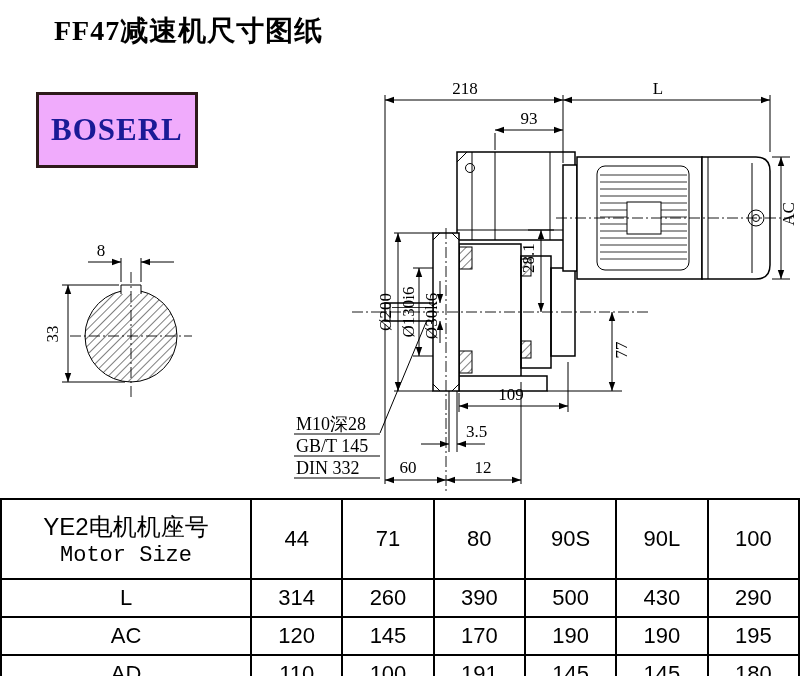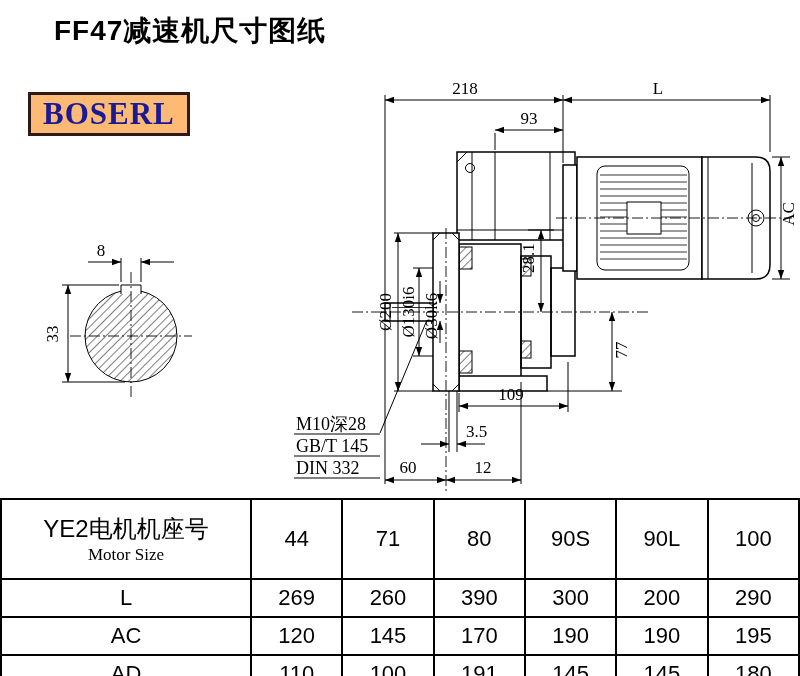--- a/index.html
+++ b/index.html
@@ -1,37 +1,37 @@
 <!DOCTYPE html>
 <html><head>
 <meta charset="utf-8">
 <style>
   html,body{margin:0;padding:0;background:#fff;}
   .page{position:relative;width:800px;height:676px;background:#fff;overflow:hidden;
         font-family:"Liberation Sans", sans-serif;color:#000;}
-  .title{position:absolute;left:54px;top:12px;font-size:28px;font-weight:bold;letter-spacing:1px;}
-  .logo{position:absolute;left:28px;top:92px;border:3px solid #2e1a1a;padding:1px 12px;
+  .title{position:absolute;left:54px;top:12px;font-size:28px;font-weight:bold;letter-spacing:1px;font-family:Liberation Serif, serif;}
+  .logo{position:absolute;left:36px;top:92px;border:3px solid #2e1a1a;padding:17px 12px;
         font-family:"Liberation Serif", serif;font-weight:bold;font-size:31px;color:#1a1a96;
-        letter-spacing:1px;background:#fdba74;}
+        letter-spacing:1px;background:#f0abfc;}
   svg.drawing{position:absolute;left:0;top:0;}
   .o{fill:none;stroke:#000;stroke-width:1.5;}
   .ow{fill:#fff;stroke:#000;stroke-width:1.5;}
   .t{fill:none;stroke:#000;stroke-width:1;}
   .tt{fill:none;stroke:#000;stroke-width:0.8;}
   .cl{fill:none;stroke:#000;stroke-width:0.9;stroke-dasharray:11 3 2 3;}
   .h{fill:url(#hatch);stroke:#000;stroke-width:1;}
   .dim{font-family:"Liberation Serif", serif;font-size:17px;fill:#000;}
   .note{font-family:"Liberation Serif", serif;font-size:18px;fill:#000;}
   .dim-table{position:absolute;left:0;top:498px;width:800px;border-collapse:collapse;table-layout:fixed;}
   .dim-table td{border:2px solid #000;text-align:center;vertical-align:middle;font-size:22px;padding:0;}
   .dim-table col.c0{width:250px;}
   .dim-table tr.data{height:38px;}
   .dim-table tr.head{height:80px;}
   .cn{font-size:24px;}
-  .en{font-family:Liberation Serif, serif;font-size:17px;}
+  .en{font-family:Liberation Mono, monospace;font-size:22px;}
 </style>
 </head>
 <body>
 
 <div class="page">
 
   <div class="title">FF47减速机尺寸图纸</div>
   <div class="logo">BOSERL</div>
 
   <svg class="drawing" width="800" height="500" viewBox="0 0 800 500">
@@ -209,25 +209,25 @@
         </td>
         <td>44</td>
         <td>71</td>
         <td>80</td>
         <td>90S</td>
         <td>90L</td>
         <td>100</td>
       </tr>
       <tr class="data">
         <td>L</td>
-        <td>269</td>
+        <td>314</td>
         <td>260</td>
         <td>390</td>
-        <td>300</td>
-        <td>200</td>
+        <td>500</td>
+        <td>430</td>
         <td>290</td>
       </tr>
       <tr class="data">
         <td>AC</td>
         <td>120</td>
         <td>145</td>
         <td>170</td>
         <td>190</td>
         <td>190</td>
         <td>195</td>

